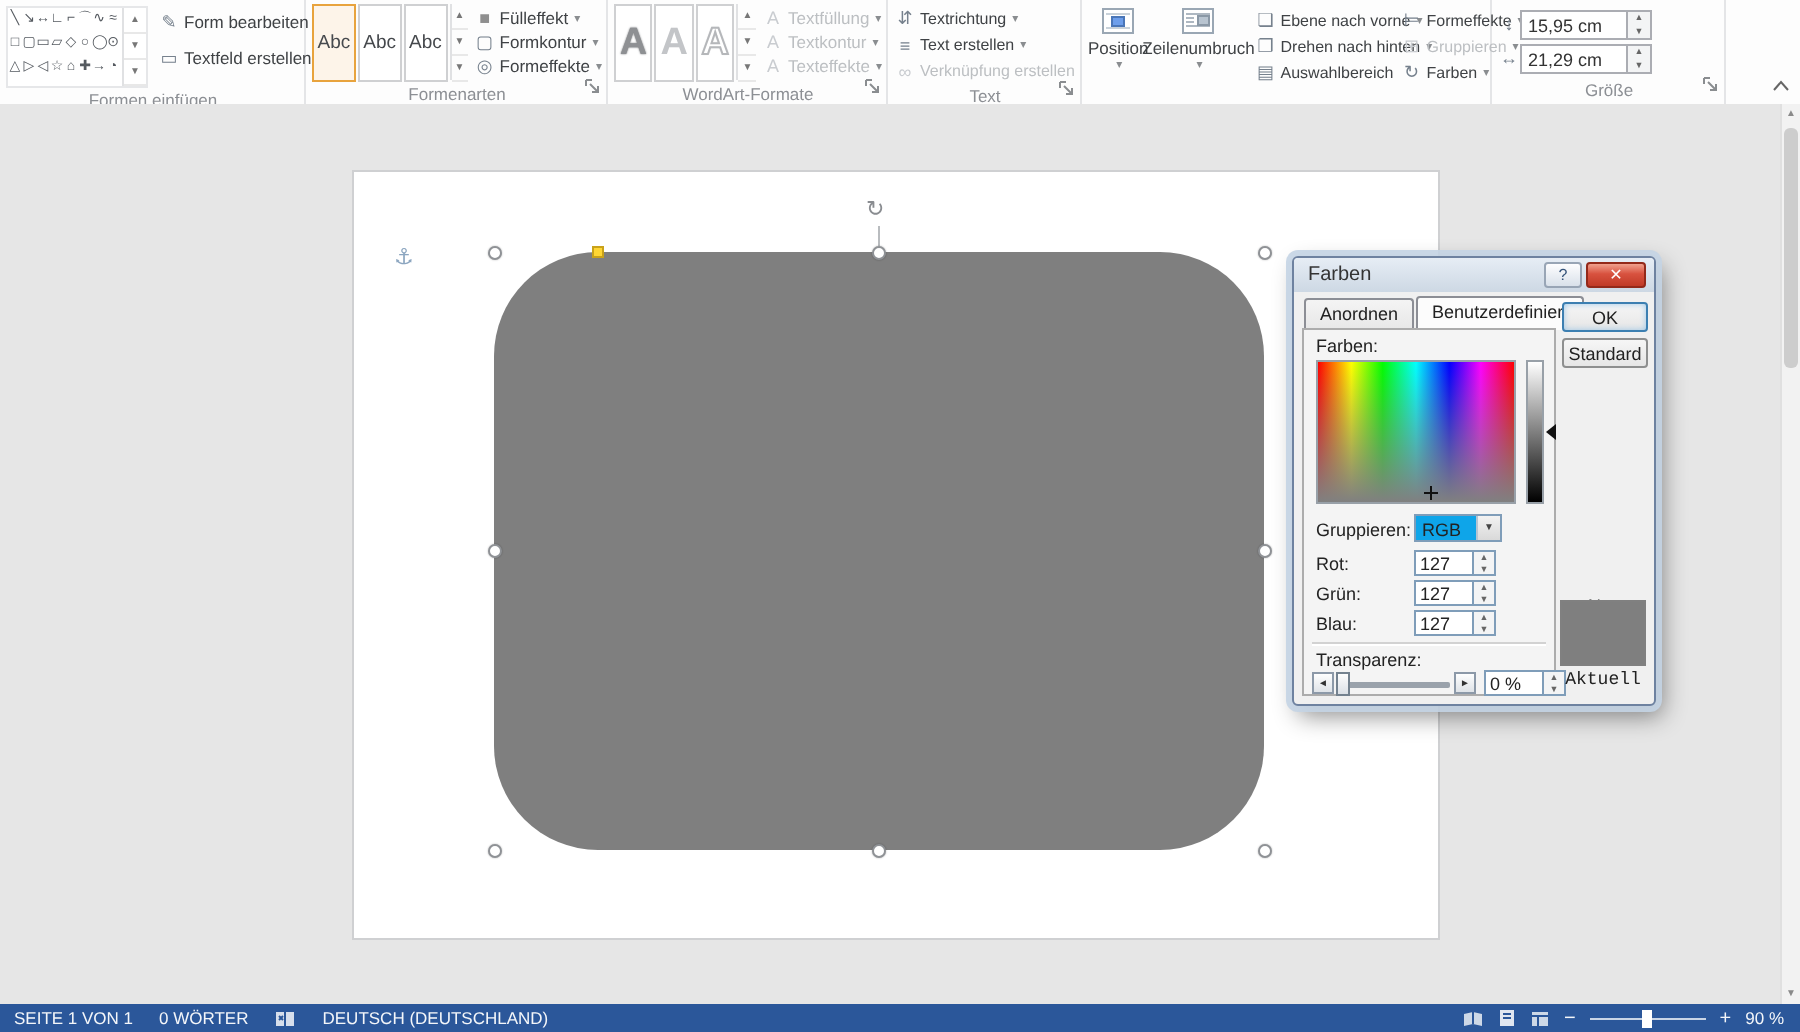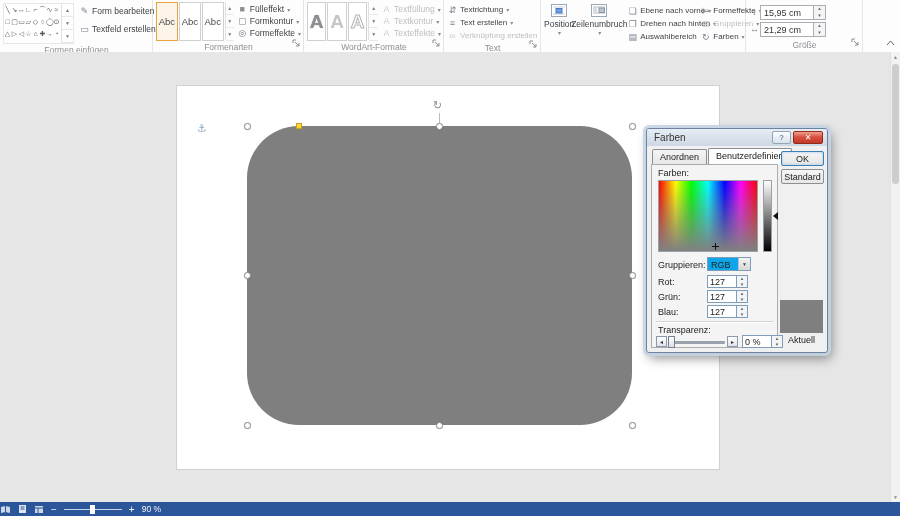--- a/index.html
+++ b/index.html
@@ -476,24 +476,35 @@
     </div>
 
     <div class="dbtn default" style="top:22px;">OK</div>
     <div class="dbtn" style="top:40px;">Standard</div>
 
     <span class="swatch-label" style="top:169px;font-style:italic;">Neu</span>
     <div class="swatch">
       <div class="half" style="background: rgb(127, 127, 127);"></div>
       <div class="half" style="background: rgb(127, 127, 127);"></div>
     </div>
-    <span class="swatch-label" style="top:206px;">Aktuell</span>
+    <span class="swatch-label" style="top:206px;font-family:Liberation Mono, monospace;">Aktuell</span>
   </div>
 
   <div class="statusbar">
+    <div class="sb-left">
+      <span class="sb-item">SEITE 1 VON 1</span>
+      <span class="sb-item">0 WÖRTER</span>
+      <span class="viewicon">
+          <svg width="11" height="9">
+            <path d="M1 1 h4 v7 h-4 z M6 1 h4 v7 h-4 z" fill="#fff" opacity="0.9"></path>
+            <path d="M2.5 3 l2 2 M4.5 3 l-2 2" stroke="#2b579a" stroke-width="1"></path>
+          </svg>
+        </span>
+      <span class="sb-item">DEUTSCH (DEUTSCHLAND)</span>
+    </div>
     <div class="sb-right">
       <span class="viewicon">
           <svg width="11" height="9">
             <path d="M1 2 L5.5 1 L10 2 V8 L5.5 7 L1 8 Z" fill="#fff" opacity="0.85"></path>
             <line x1="5.5" y1="1" x2="5.5" y2="7" stroke="#2b579a"></line>
           </svg>
         </span>
       <span class="viewicon">
           <svg width="9" height="10">
             <rect x="1" y="1" width="7" height="8" fill="#fff" opacity="0.95"></rect>

